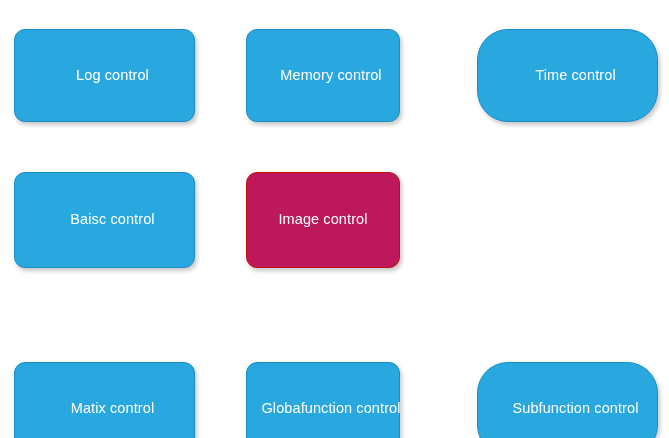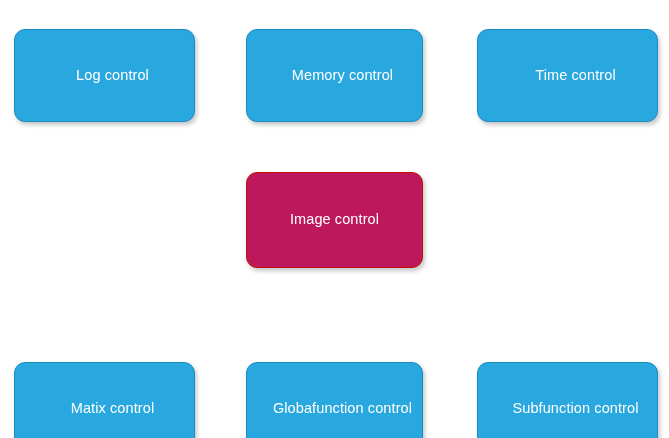--- a/index.html
+++ b/index.html
@@ -47,22 +47,22 @@
     background: #be185d;
     border-color: #c21000;
   }
   .node-label {
     display: block;
     padding: 0 6px;
     white-space: nowrap;
   }
   
   .c1 { left: 14px;  width: 181px; }
-  .c2 { left: 246px; width: 177px; }
-  .c3 { left: 477px; width: 181px; }
+  .c2 { left: 246px; width: 154px; }
+  .c3 { left: 477px; width: 181px; border-radius: 31px; }
   
   .r1 { top: 29px;  height: 93px; }
   .r2 { top: 172px; height: 96px; }
   .r3 { top: 318px; height: 94px; margin-top: 44px; }
 </style>
 </head>
 <body>
 
 <div id="canvas">
 
@@ -71,20 +71,23 @@
   </div>
 
   <div class="node blue c2 r1">
     <span class="node-label">Memory control</span>
   </div>
 
   <div class="node blue c3 r1">
     <span class="node-label">Time control</span>
   </div>
 
+  <div class="node blue c1 r2">
+    <span class="node-label">Baisc control</span>
+  </div>
 
   <div class="node red c2 r2">
     <span class="node-label">Image control</span>
   </div>
 
 
   <div class="node blue c1 r3">
     <span class="node-label">Matix control</span>
   </div>
 

